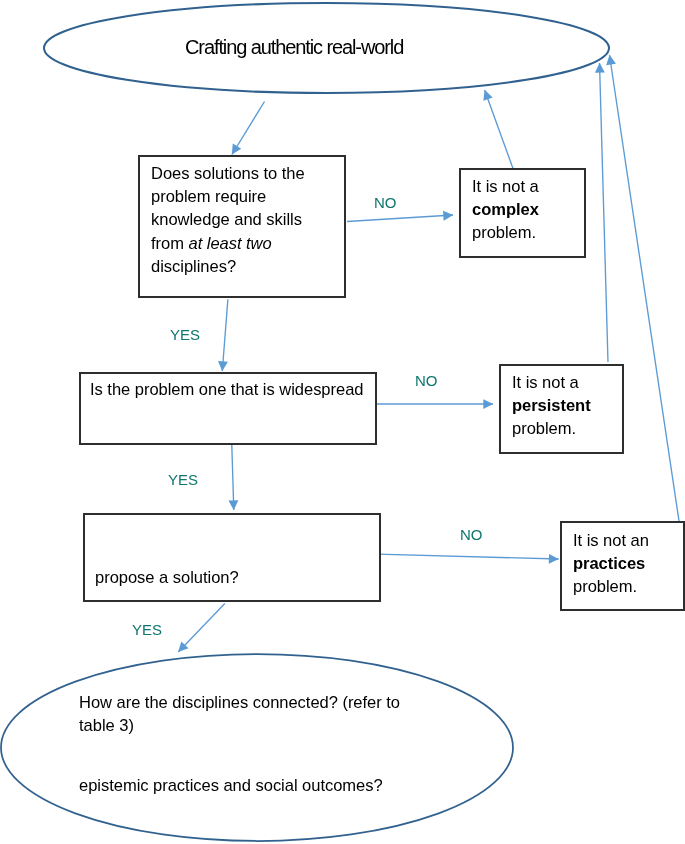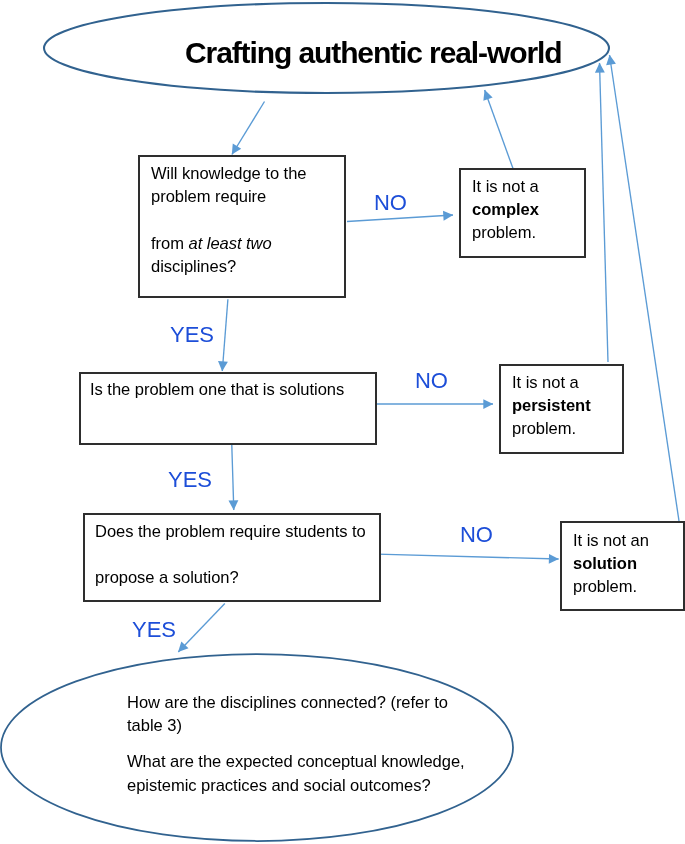--- a/index.html
+++ b/index.html
@@ -19,25 +19,25 @@
   }
   .boxtext {
     position:absolute;
     color:#000;
     font-size:16.55px;
     letter-spacing:-0.035px;
     line-height:23.2px;
     white-space:nowrap;
   }
   .elabel {
-    position:absolute; color:#1d4ed8; font-size:22px;
+    position:absolute; color:#0f766e; font-size:15px;
     letter-spacing:-0.035px; line-height:23px; white-space:nowrap;
   }
   .title {
-    position:absolute; color:#000; font-weight:bold; font-size:30px; letter-spacing:-1.1px;
+    position:absolute; color:#000; font-weight:normal; font-size:20px; letter-spacing:-1.1px;
     white-space:nowrap;
   }
   .ovaltext { position:absolute; color:#000; font-size:16.55px;
     letter-spacing:-0.035px; line-height:23.2px; white-space:nowrap; }
   i.it { font-style:italic; }
   b.bi { font-weight:bold; }
 
   
   .title      { left:185px; top:36px; }
 
@@ -48,21 +48,21 @@
   #q3box { left:83px;  top:513px; width:298px; height:89px; }
   #a3box { left:560px; top:521px; width:125px; height:90px; }
 
   #q1txt { left:151px; top:162px; width:195px; }
   #a1txt { left:472px; top:175px; width:120px; }
   #q2txt { left:90px;  top:378px; width:290px; }
   #a2txt { left:512px; top:371px; width:120px; }
   #q3txt { left:95px;  top:520px; width:290px; }
   #a3txt { left:573px; top:529px; width:120px; }
 
-  #bovaltxt { left:79px; top:691px; width:420px;margin-left:48px; }
+  #bovaltxt { left:79px; top:691px; width:420px; }
   #bovaltxt p { margin:0; }
   #bovaltxt p + p { margin-top:13px; }
 
   #no1 { left:374px; top:191px; }
   #no2 { left:415px; top:369px; }
   #no3 { left:460px; top:523px; }
   #yes1 { left:170px; top:323px; }
   #yes2 { left:168px; top:468px; }
   #yes3 { left:132px; top:618px; }
 </style>
@@ -108,35 +108,35 @@
 
   <div class="title">Crafting authentic real-world</div>
 
   <div class="box" id="q1box"></div>
   <div class="box" id="a1box"></div>
   <div class="box" id="q2box"></div>
   <div class="box" id="a2box"></div>
   <div class="box" id="q3box"></div>
   <div class="box" id="a3box"></div>
 
-  <div class="boxtext" id="q1txt"><span>Will knowledge to the</span><br><span>problem require</span><br><br><span>from </span><i class="it">at least two</i><br><span>disciplines?</span></div>
+  <div class="boxtext" id="q1txt"><span>Does solutions to the</span><br><span>problem require</span><br><span>knowledge and skills</span><br><span>from </span><i class="it">at least two</i><br><span>disciplines?</span></div>
 
   <div class="boxtext" id="a1txt"><span>It is not a</span><br><b class="bi">complex</b><br><span>problem.</span></div>
 
-  <div class="boxtext" id="q2txt"><span>Is the problem one that is solutions</span><br></div>
+  <div class="boxtext" id="q2txt"><span>Is the problem one that is widespread</span><br></div>
 
   <div class="boxtext" id="a2txt"><span>It is not a</span><br><b class="bi">persistent</b><br><span>problem.</span></div>
 
-  <div class="boxtext" id="q3txt"><span>Does the problem require students to</span><br><br><span>propose a solution?</span></div>
+  <div class="boxtext" id="q3txt"><br><br><span>propose a solution?</span></div>
 
-  <div class="boxtext" id="a3txt"><span>It is not an</span><br><b class="bi">solution</b><br><span>problem.</span></div>
+  <div class="boxtext" id="a3txt"><span>It is not an</span><br><b class="bi">practices</b><br><span>problem.</span></div>
 
   <div class="ovaltext" id="bovaltxt">
     <p><span>How are the disciplines connected? (refer to</span><br><span>table 3)</span></p>
-    <p><span>What are the expected conceptual knowledge,</span><br><span>epistemic practices and social outcomes?</span></p>
+    <p><br><span>epistemic practices and social outcomes?</span></p>
   </div>
 
   <div class="elabel" id="no1">NO</div>
   <div class="elabel" id="no2">NO</div>
   <div class="elabel" id="no3">NO</div>
   <div class="elabel" id="yes1">YES</div>
   <div class="elabel" id="yes2">YES</div>
   <div class="elabel" id="yes3">YES</div>
 
 </div>

